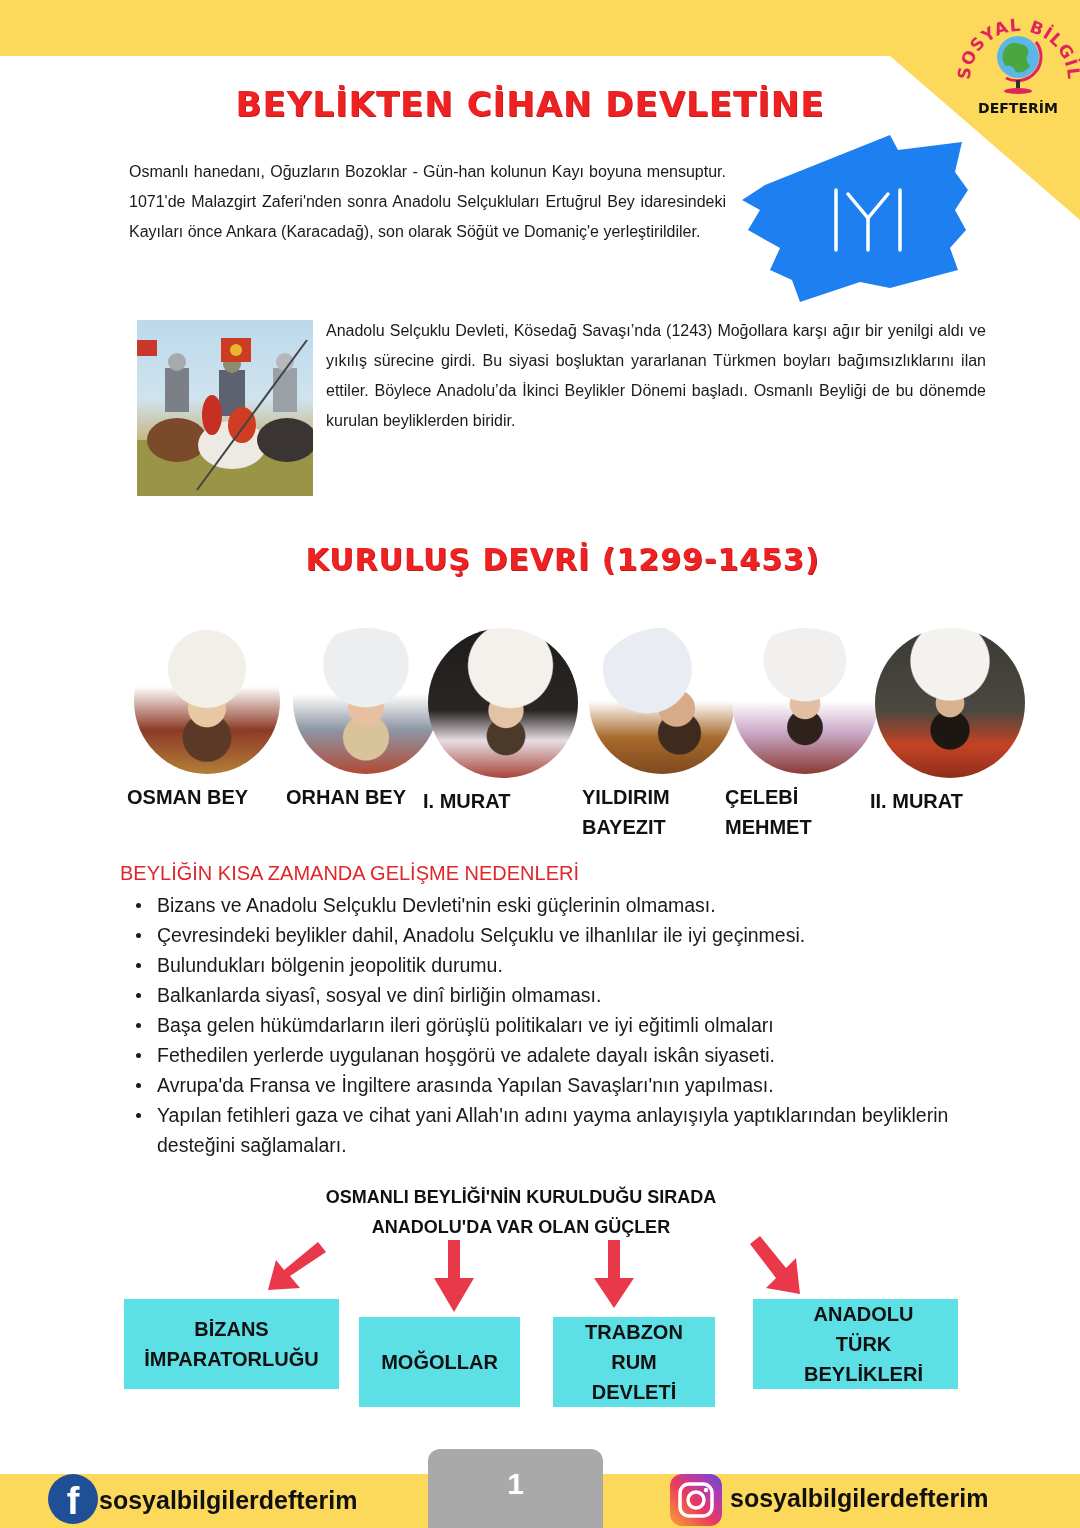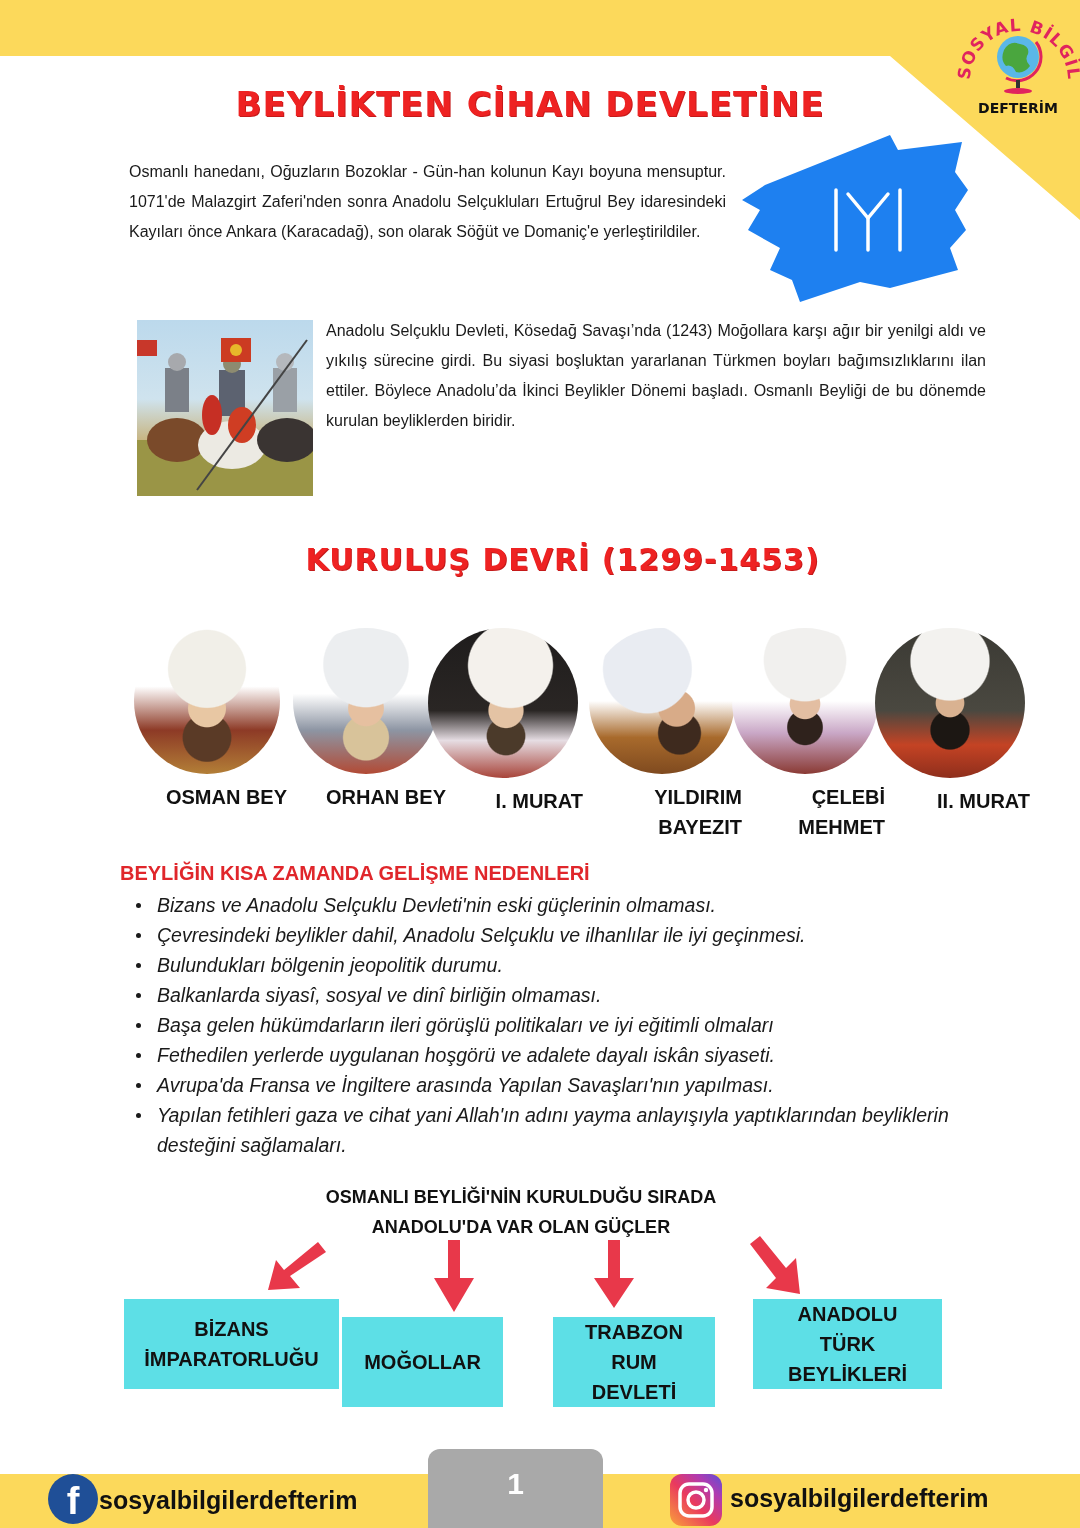--- a/index.html
+++ b/index.html
@@ -36,36 +36,36 @@
   .brush {
     position: absolute; left: 740px; top: 130px; width: 230px; height: 175px;
   }
   .battle-img {
     position: absolute; left: 137px; top: 320px; width: 176px; height: 176px;
     background: linear-gradient(180deg, #bcd9ec 0%, #cfe3ee 45%, #c7b27a 70%, #8f8a3e 100%);
     overflow: hidden;
   }
 
   .rulers { position: absolute; left: 0; top: 628px; width: 1080px; height: 210px; }
-  .ruler { position: absolute; top: 0; width: 160px; text-align: right; }
+  .ruler { position: absolute; top: 0; width: 160px; text-align: left; }
   .portrait {
     width: 146px; height: 146px; border-radius: 50%; margin: 0 auto; position: relative; overflow: hidden;
   }
   .ruler-name {
     margin-top: 8px; font-weight: bold; font-size: 20px; line-height: 30px; color: #111;
   }
 
   .reasons-title {
-    position: absolute; left: 120px; top: 862px; font-size: 20px; font-weight: bold; color: #e0262b;
+    position: absolute; left: 120px; top: 862px; font-size: 20px; font-weight: normal; color: #e0262b;
   }
   .reasons {
     position: absolute; left: 130px; top: 890px; width: 840px; margin: 0; padding: 0; list-style: none;
     font-size: 19.5px; line-height: 30px; color: #1a1a1a;
   }
-  .reasons li { position: relative; padding-left: 27px; font-style: italic; }
+  .reasons li { position: relative; padding-left: 27px; }
   .reasons li::before {
     content: ""; position: absolute; left: 6px; top: 13px; width: 5px; height: 5px; border-radius: 50%; background: #1a1a1a;
   }
 
   .powers-title {
     position: absolute; left: 0; top: 1182px; width: 1042px; text-align: center;
     font-size: 18px; font-weight: bold; line-height: 30px; color: #111;
   }
   .power-box {
     position: absolute; background: #5ddfe6; display: flex; align-items: center; justify-content: center;
@@ -206,31 +206,31 @@
     <polygon points="750,14 760,6 786,38 796,28 800,64 766,58 776,48"></polygon>
   </g>
 </svg>
 
 <div class="power-box" style="left:124px; top:1299px; width:215px; height:90px;">
   <div>
     <div>BİZANS</div>
     <div>İMPARATORLUĞU</div>
   </div>
 </div>
-<div class="power-box" style="left:342px; top:1317px; width:161px; height:90px;">
+<div class="power-box" style="left:359px; top:1317px; width:161px; height:90px;">
   <div>MOĞOLLAR</div>
 </div>
 <div class="power-box" style="left:553px; top:1317px; width:162px; height:90px;">
   <div>
     <div>TRABZON</div>
     <div>RUM</div>
     <div>DEVLETİ</div>
   </div>
 </div>
-<div class="power-box" style="left:753px; top:1299px; width:189px; height:90px;">
+<div class="power-box" style="left:753px; top:1299px; width:189px; height:90px;padding-left:16px;">
   <div>
     <div>ANADOLU</div>
     <div>TÜRK</div>
     <div>BEYLİKLERİ</div>
   </div>
 </div>
 
 <div class="footer-band"></div>
 <div class="fb-icon">f</div>
 <div class="fb-text">sosyalbilgilerdefterim</div>

